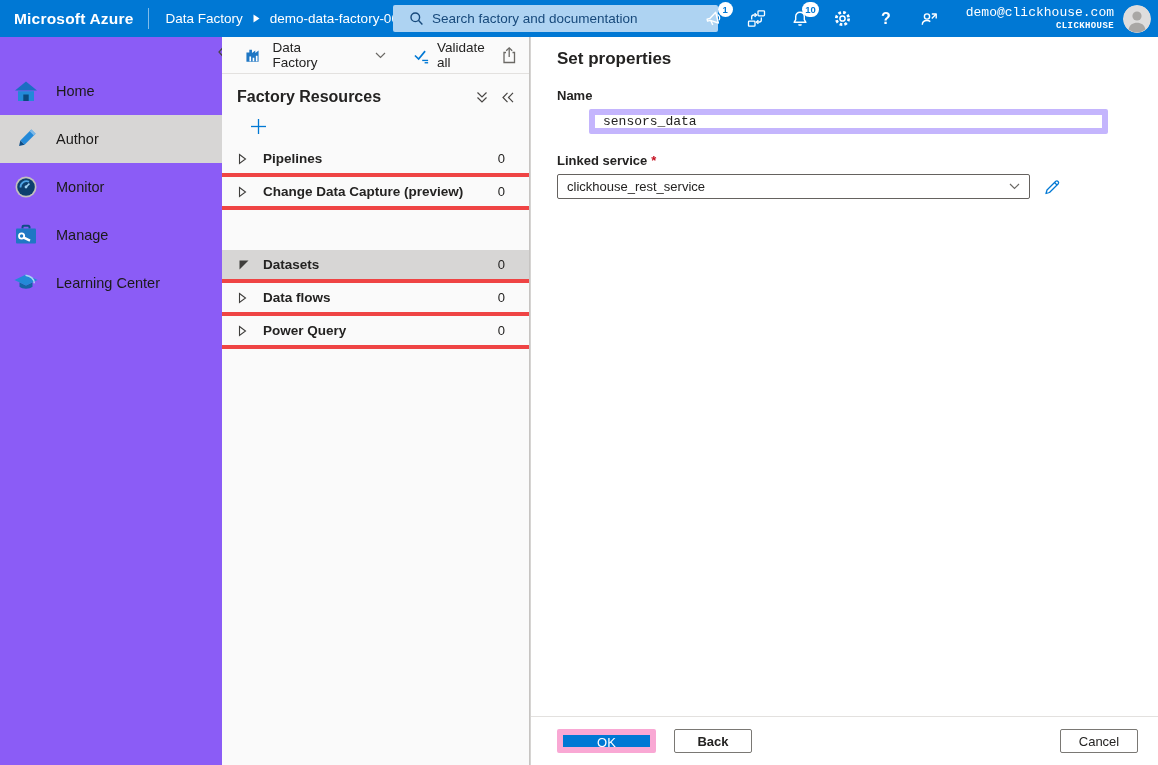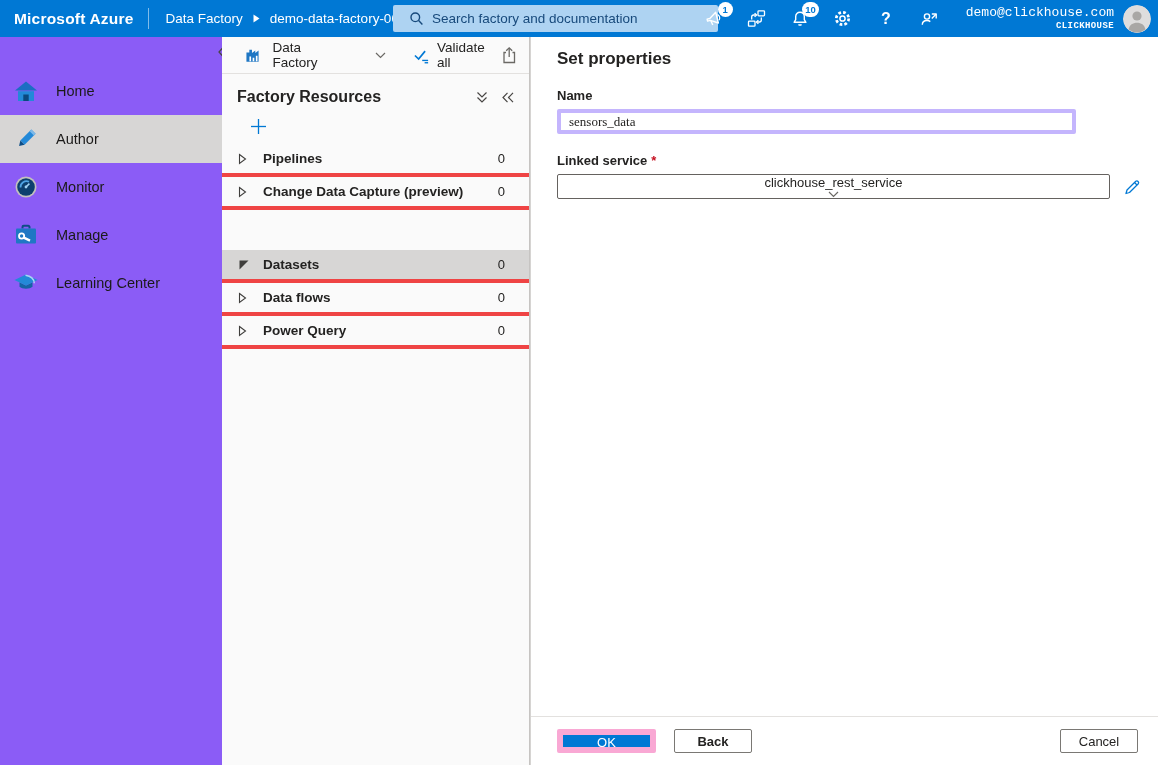--- a/index.html
+++ b/index.html
@@ -69,25 +69,25 @@
   .twisty { width:12px; display:flex; flex:0 0 auto; }
   .tree-label { flex:1; margin-left:13px; font-size:13.5px; font-weight:600; color:#242322; }
   .tree-count { font-size:13px; color:#242322; }
 
   
   .main { position:absolute; left:530px; top:37px; right:0; bottom:0;
     background:#fff; border-left:1px solid #d6d4d2; padding:12px 0 0 26px; }
   .main h1 { font-size:17px; font-weight:600; color:#242322; }
   .fld-label { margin-top:19px; font-size:13px; font-weight:600; color:#242322; }
   .req { color:#c50f1f; margin-left:4px; font-weight:600; }
-  .txt-input { margin-top:6px; width:519px; height:25px; border:4px solid #c4b5fd; border-radius:2px;
-    padding:0 8px; font-size:13px; color:#242322; font-family:Liberation Serif, serif; display:block; outline:none; background:#fff; }
+  .txt-input { margin-top:6px; width:519px; height:25px; border:6px solid #c4b5fd; border-radius:2px;
+    padding:0 8px; font-size:13px; color:#242322; font-family:Liberation Mono, monospace; display:block; outline:none; background:#fff;margin-left:32px; }
   .select-row { margin-top:6px; display:flex; align-items:center; }
-  .select { width:553px; height:25px; border:1px solid #65625f; border-radius:2px; background:#fff;
-    display:flex; align-items:center; padding:0 9px; cursor:pointer;flex-direction:column; }
+  .select { width:473px; height:25px; border:1px solid #65625f; border-radius:2px; background:#fff;
+    display:flex; align-items:center; padding:0 9px; cursor:pointer; }
   .select .val { flex:1; font-size:13px; color:#242322; }
   .edit-pencil { margin-left:12px; cursor:pointer; display:flex; }
   .footer { position:absolute; left:0; right:0; bottom:0; height:49px; background:#fff;
     border-top:1px solid #e3e1df; display:flex; align-items:center; padding:0 20px 0 26px; }
   .btn { height:24px; font-size:13px; font-family:inherit; border-radius:2px; cursor:pointer; }
   .btn.primary { width:99px; background:#0078d4; border:6px solid #f9a8d4; color:#fff; }
   .btn.std { width:78px; background:#fff; border:1px solid #7a7874; color:#242322; }
   .btn.back { margin-left:18px;font-weight:bold; }
   .btn.cancel { margin-left:auto; }
 </style>

